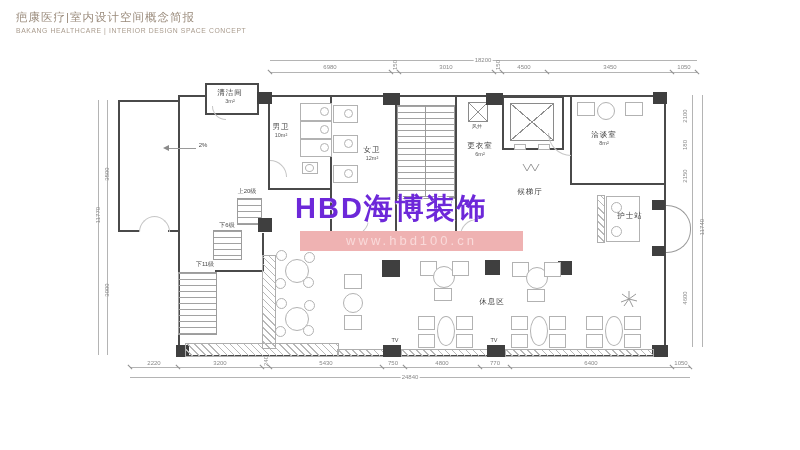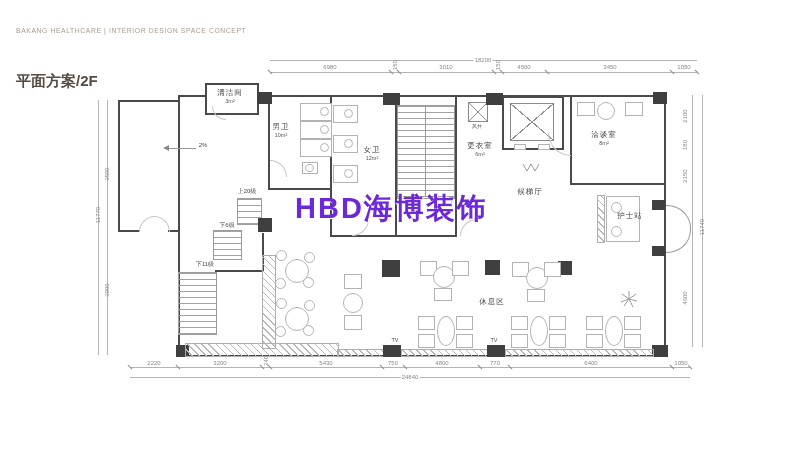--- a/index.html
+++ b/index.html
@@ -42,22 +42,22 @@
   .wm-band{position:absolute;left:200px;top:181px;width:223px;height:20px;background:#efb2b2;
            color:#f9dada;font-size:13px;letter-spacing:3px;text-align:center;line-height:20px;}
   .arrow2{position:absolute;width:0;height:0;border-top:3px solid transparent;border-bottom:3px solid transparent;
           border-right:6px solid #8a8a8a;}
 </style>
 </head>
 <body>
 
 <div class="page">
 
+  <div class="hdr-cn">疤康医疗|室内设计空间概念简报</div>
   <div class="hdr-en">BAKANG HEALTHCARE | INTERIOR DESIGN SPACE CONCEPT</div>
-  <div class="sec-cn">平面方案/2F</div>
 
   <div class="plan">
 
     <div class="dline" style="left:170px;top:10px;width:427px;height:1px"></div>
     <div class="dl" style="left:383px;top:10px">18200</div>
     <div class="dline" style="left:170px;top:22px;width:427px;height:1px"></div>
     <div class="tk" style="left:170px;top:22px"></div>
     <div class="tk" style="left:291px;top:22px"></div>
     <div class="tk" style="left:299px;top:22px"></div>
     <div class="tk" style="left:394px;top:22px"></div>
@@ -291,14 +291,15 @@
       <span class="ra">8m²</span>
     </div>
     <div class="rl" style="left:530px;top:166px">
       <span>护士站</span>
     </div>
     <div class="rl" style="left:392px;top:252px">
       <span>休息区</span>
     </div>
 
     <div class="wm-brand">HBD海博装饰</div>
+    <div class="wm-band">www.hbd100.cn</div>
   </div>
 </div>
 
 </body></html>

